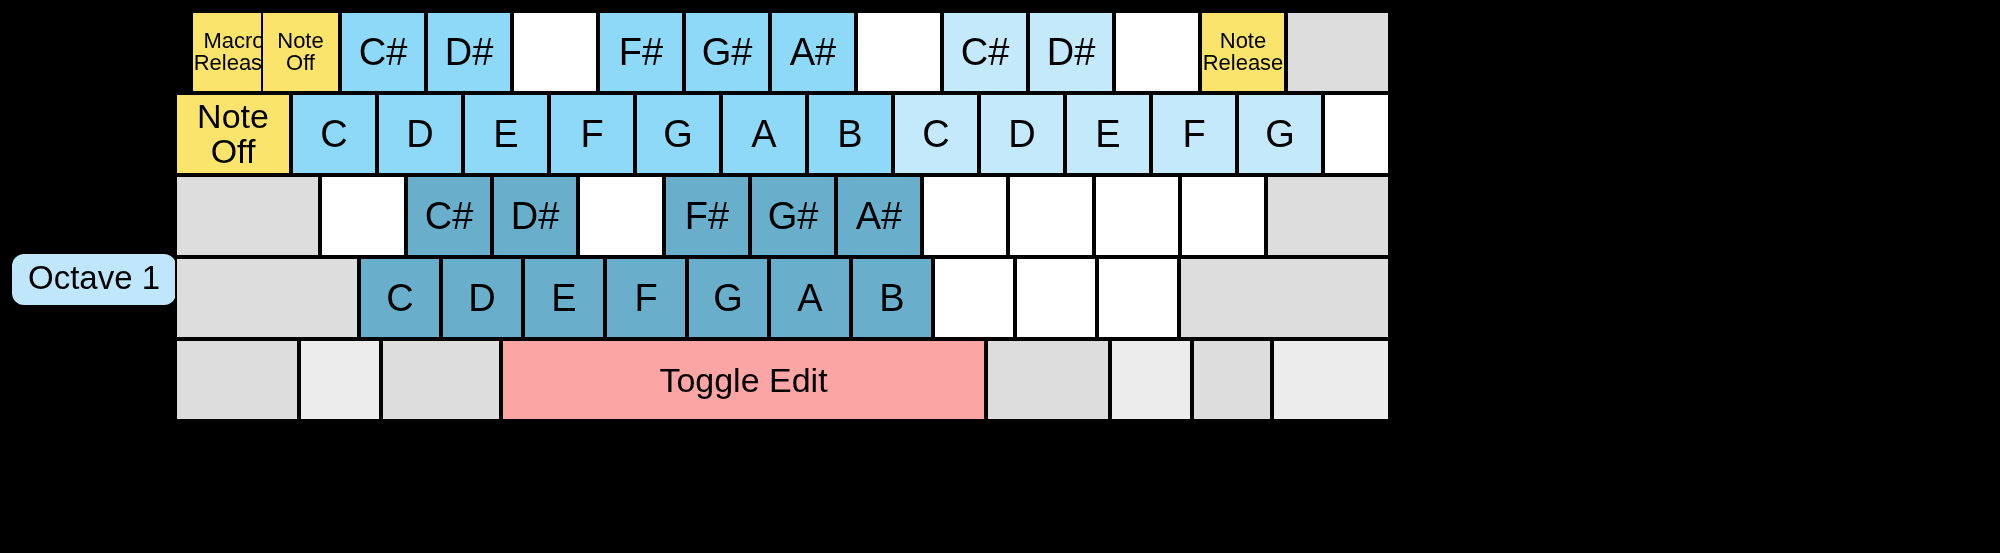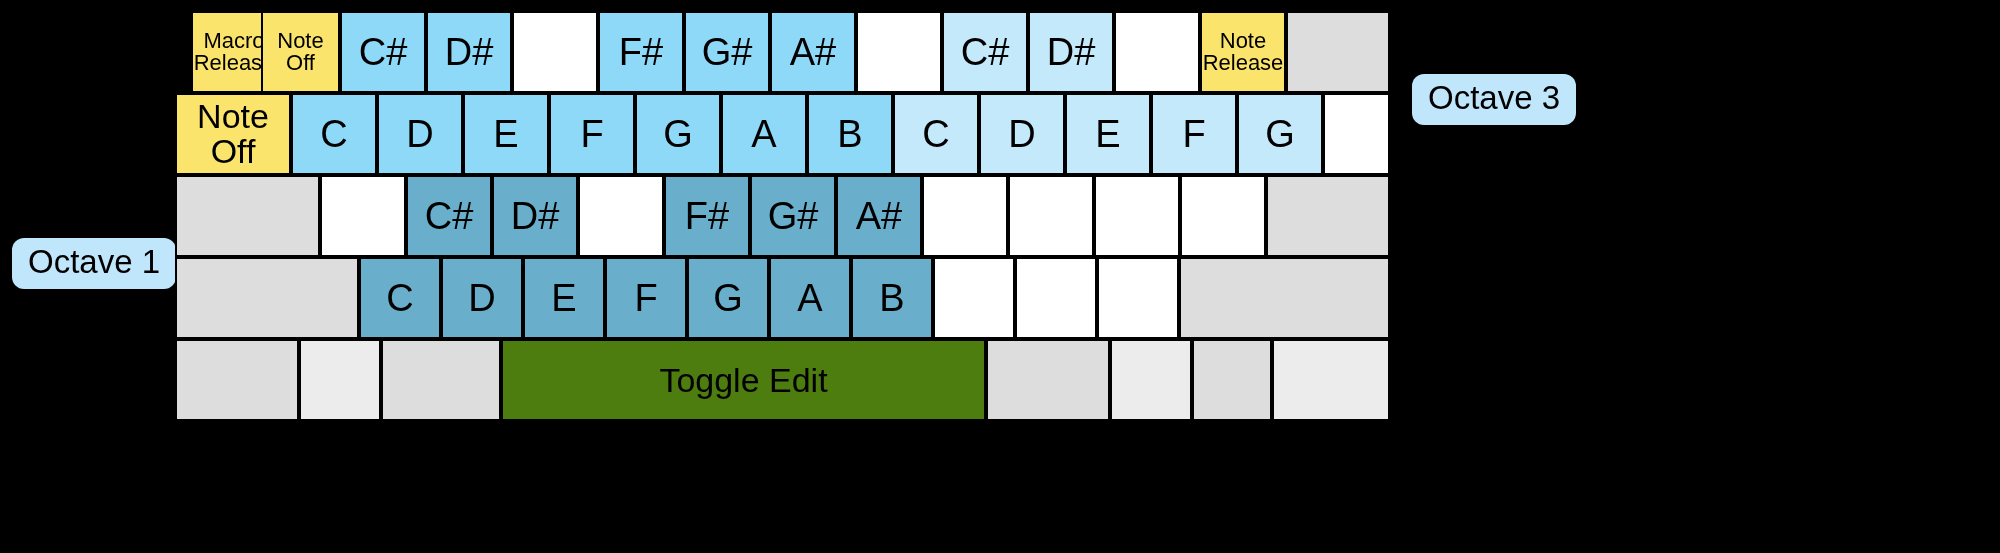--- a/index.html
+++ b/index.html
@@ -17,44 +17,43 @@
     text-align:center;line-height:1.02;color:#000;
     font-family:"Liberation Sans",sans-serif;
   }
   .key.blank{background:#fff;}
   .key.gray{background:#ddd;}
   .key.gray-l{background:#ececec;}
   .key.oct2{background:#8ed8f8;}       
   .key.oct3{background:#c3e9fa;}       
   .key.oct1{background:#69aecb;}       
   .key.special{background:#fae46c;}    
-  .key.toggle{background:#4d7c0f;}     
+  .key.toggle{background:#fca5a5;}     
 
   .lbl-big{font-size:38px;}
   .lbl-med{font-size:34px;}
   .lbl-sm{font-size:22px;}
 
   
   .pill{
     position:absolute;background:#bfe6fa;border-radius:12px;
     color:#000;font-size:33px;padding:5px 16px 8px 16px;
     display:flex;align-items:center;justify-content:center;
     white-space:nowrap;font-family:"Liberation Sans",sans-serif;
   }
   #pill-oct2{left:12px;top:74px;}
-  #pill-oct1{left:12px;top:238px;}
+  #pill-oct1{left:12px;top:254px;}
   #pill-oct3{left:1412px;top:74px;}
 </style>
 </head>
 <body>
 
 <div id="stage">
 
   <div id="pill-oct1" class="pill">Octave 1</div>
-  <div id="pill-oct3" class="pill">Octave 3</div>
 
   <div id="keyboard">
       <div class="krow">
         <div class="key special lbl-sm" style="left: 16px; width: 86px;">Macro<br>Release</div>
         <div class="key special lbl-sm" style="left: 86px; width: 79px;">Note<br>Off</div>
         <div class="key oct2 lbl-big" style="left: 165px; width: 86px;">C#</div>
         <div class="key oct2 lbl-big" style="left: 251px; width: 86px;">D#</div>
         <div class="key blank lbl-big" style="left: 337px; width: 86px;"></div>
         <div class="key oct2 lbl-big" style="left: 423px; width: 86px;">F#</div>
         <div class="key oct2 lbl-big" style="left: 509px; width: 86px;">G#</div>

